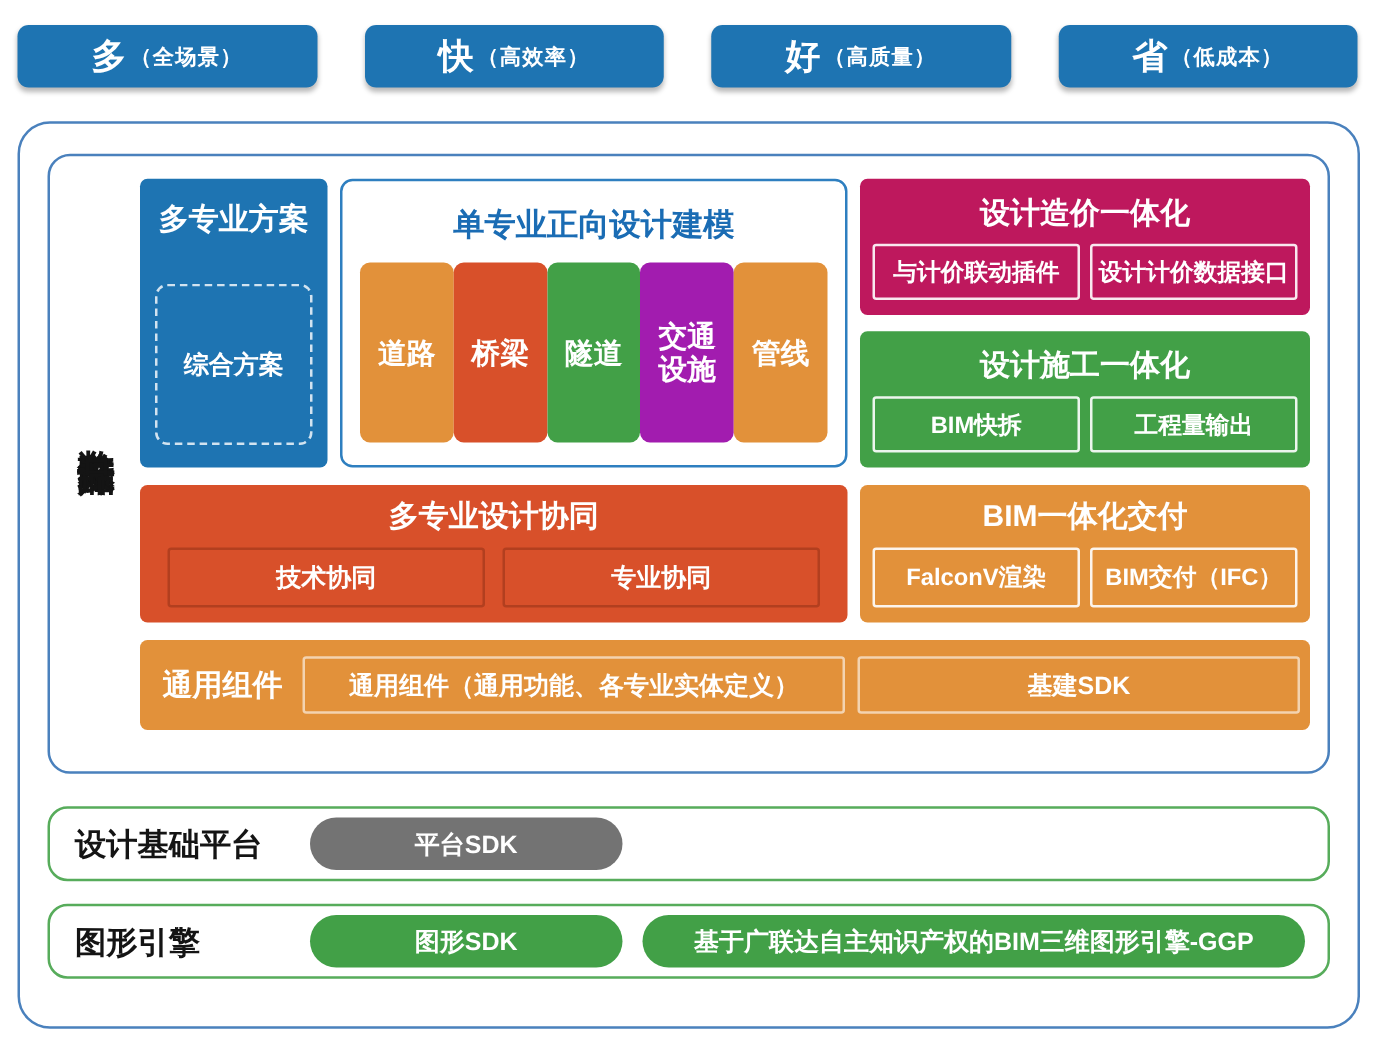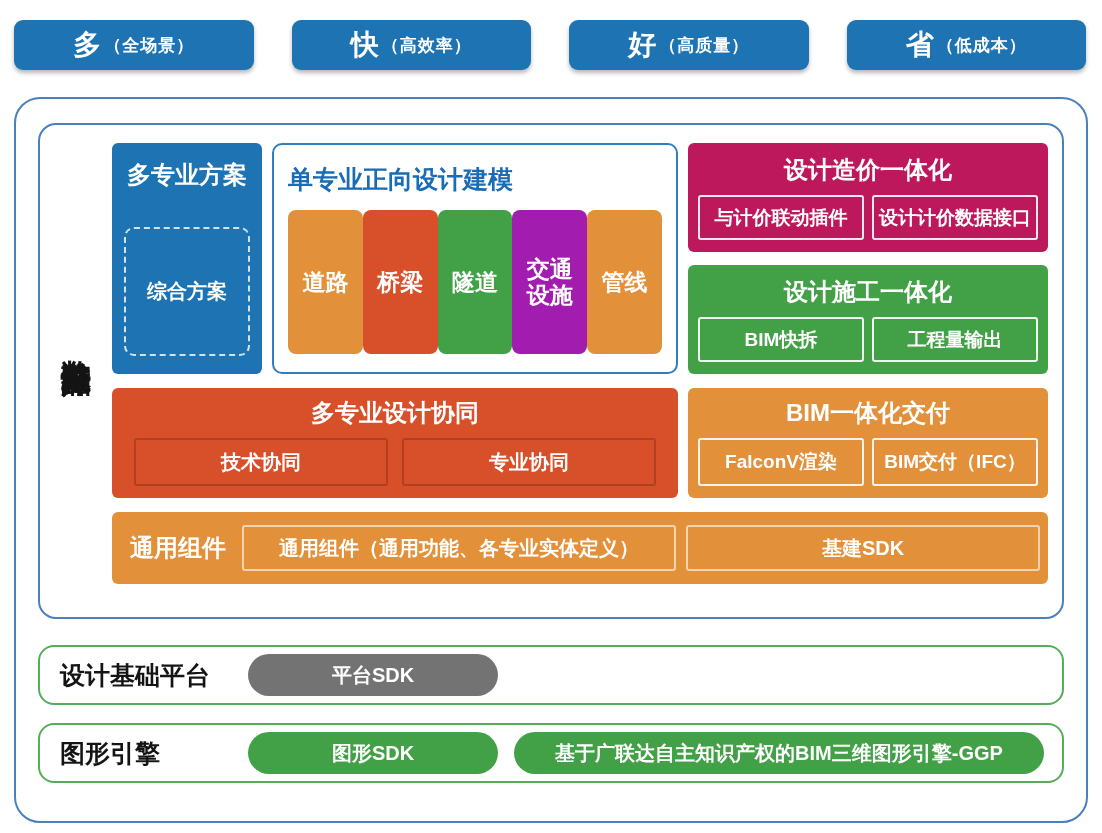--- a/index.html
+++ b/index.html
@@ -54,21 +54,21 @@
     display:flex; align-items:center; justify-content:center;
     font-size:20px; font-weight:bold;
   }
 
   
   .modeling {
     grid-column:2; grid-row:1; background:#fff;
     border:2px solid #2e7fc0; border-radius:10px;
     padding:10px 14px 18px; display:flex; flex-direction:column;
   }
-  .modeling-title { color:#1a6cb4; font-size:25px; font-weight:bold; margin:8px 0 14px; }
+  .modeling-title { color:#1a6cb4; text-align:center; font-size:25px; font-weight:bold; margin:8px 0 14px; }
   .pill-row { flex:1; display:flex; gap:0; }
   .m-pill {
     flex:1; border-radius:8px; display:flex; align-items:center; justify-content:center;
     color:#fff; font-size:23px; font-weight:bold; text-align:center; line-height:1.15; padding:0 4px;
   }
 
   
   .right-stack { grid-column:3; grid-row:1; display:flex; flex-direction:column; gap:13px; }
   .hbox { flex:1; border-radius:6px; padding:8px 10px 12px; display:flex; flex-direction:column; color:#fff; }
   .hbox-title { text-align:center; font-size:24px; font-weight:bold; margin:3px 0 9px; }

